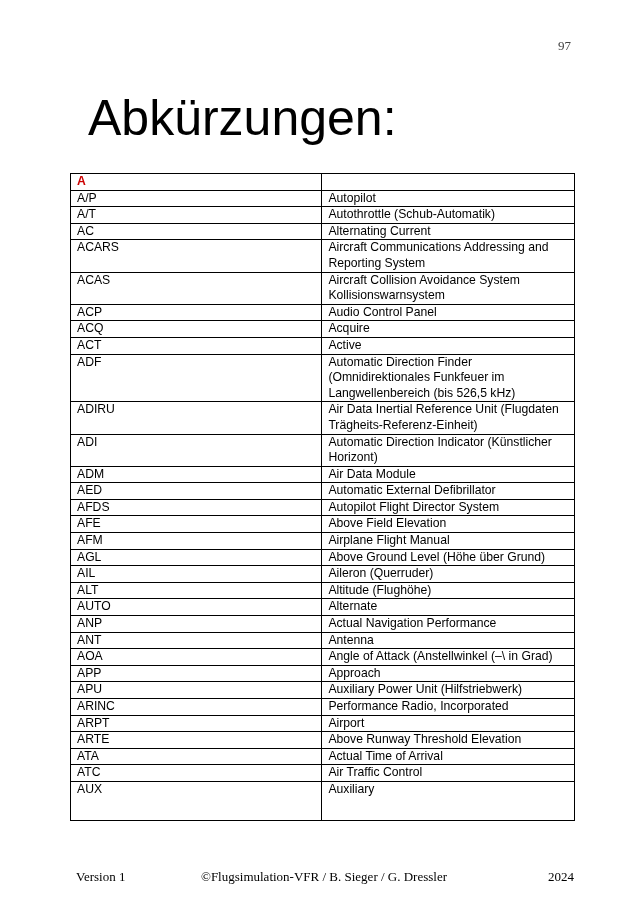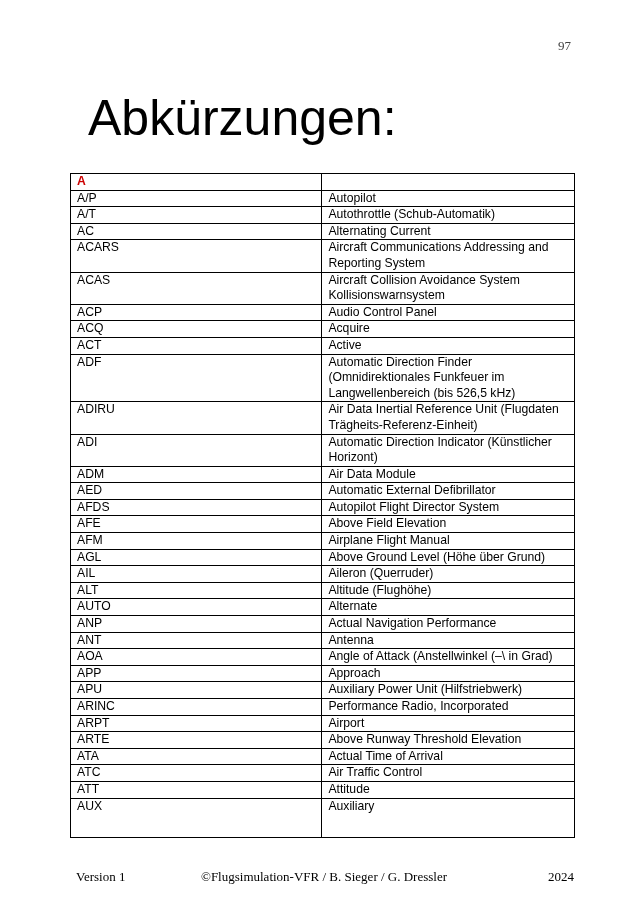--- a/index.html
+++ b/index.html
@@ -142,24 +142,20 @@
         <td class="col-desc">Above Runway Threshold Elevation</td>
       </tr>
       <tr>
         <td class="col-abbr">ATA</td>
         <td class="col-desc">Actual Time of Arrival</td>
       </tr>
       <tr>
         <td class="col-abbr">ATC</td>
         <td class="col-desc">Air Traffic Control</td>
       </tr>
-      <tr>
-        <td class="col-abbr">ATT</td>
-        <td class="col-desc">Attitude</td>
-      </tr>
       <tr class="row-last">
         <td class="col-abbr">AUX</td>
         <td class="col-desc">Auxiliary</td>
       </tr>
     </tbody>
 </table>
 
 <div class="footer">
   <span class="footer-version">Version 1</span>
   <span class="footer-copyright">©Flugsimulation-VFR / B. Sieger / G. Dressler</span>

